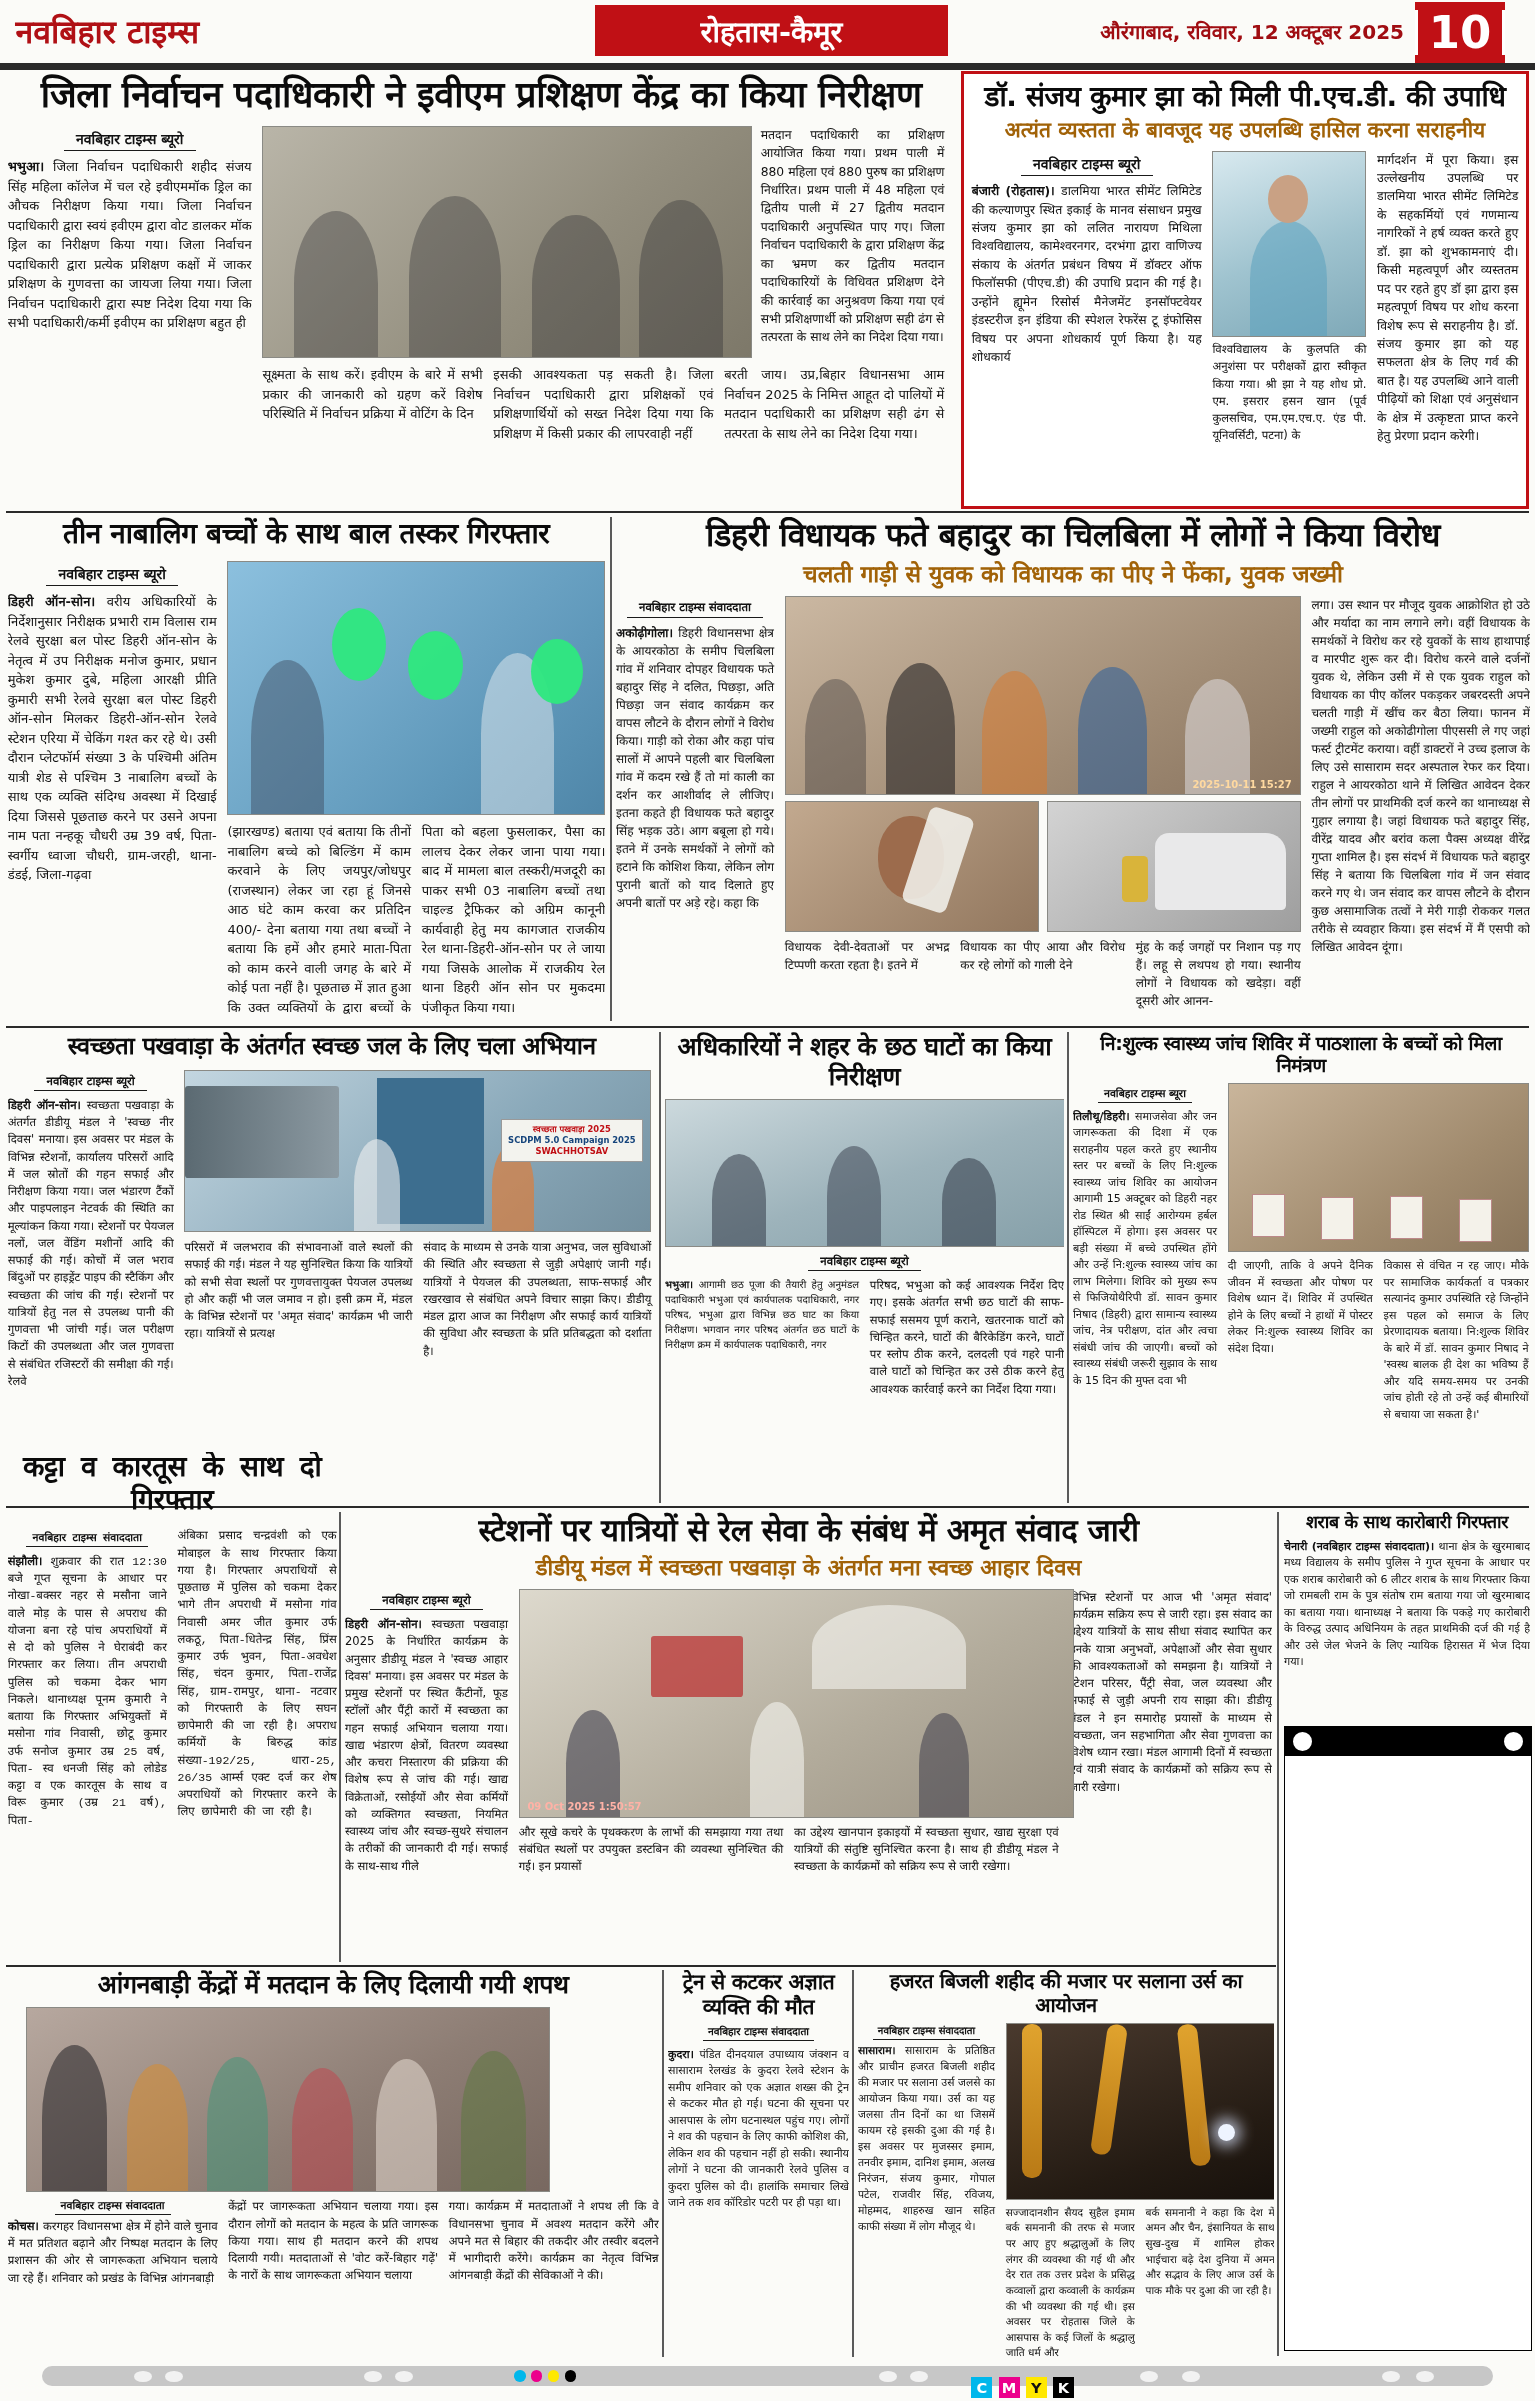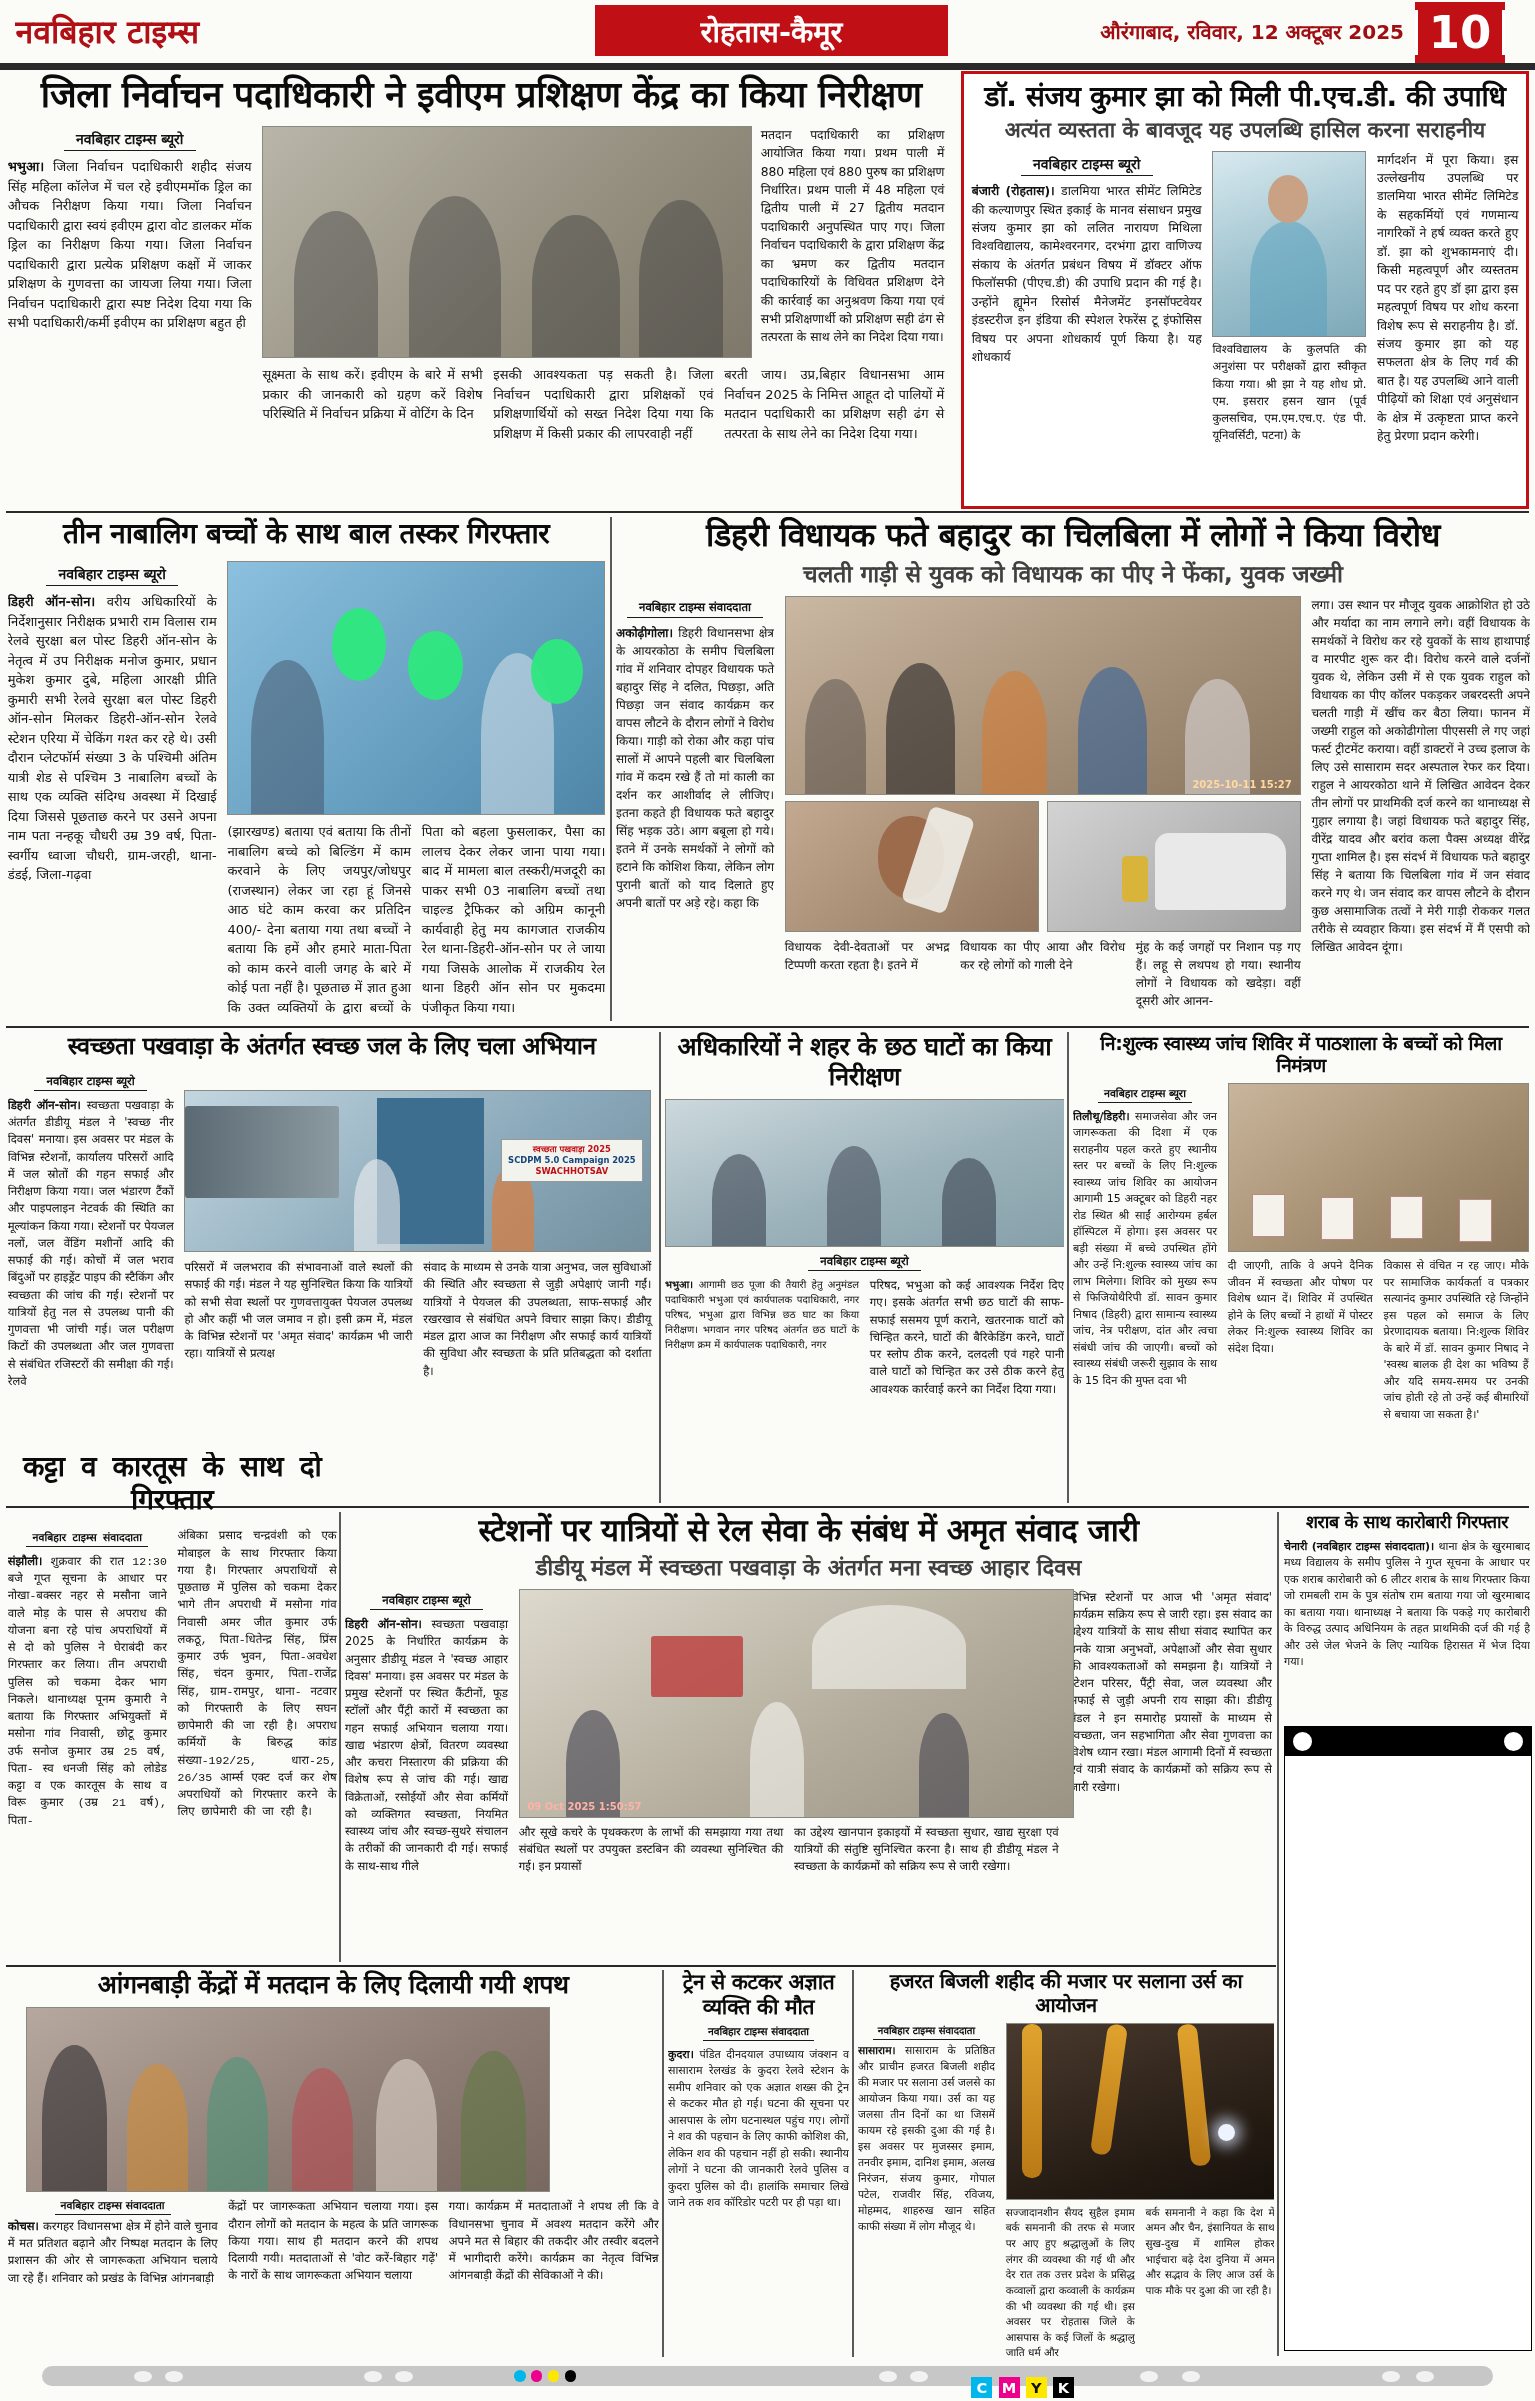--- a/index.html
+++ b/index.html
@@ -1,20 +1,20 @@
 <!DOCTYPE html>
 <html style="font-size:12.3px"><head>
 <meta charset="utf-8">
 <style>
   html,body{margin:0;padding:0;background:#d9d9d9;}
   .page{position:relative;width:1535px;height:2401px;background:#fbfbf8;color:#111;
         font-family:"DejaVu Sans",sans-serif;overflow:hidden;margin:0 auto;}
   .a{position:absolute;}
   .hl{font-weight:800;color:#0b0b0b;text-align:center;line-height:1.18;letter-spacing:-0.4px;}
-  .red{color:#404040;}
+  .red{color:#a16207;}
   .sub{font-weight:700;text-align:center;line-height:1.2;}
   .bylinew{text-align:center;margin:3.1px 0 6.1px;}
   .byline{display:inline-block;font-weight:700;font-size:14px;border-bottom:1.9px solid #1a1a1a;padding:0 12.3px 2.3px;}
   .bc{font-size:13px;line-height:1.5;text-align:justify;}
   .bc b{font-weight:800;}
   .cols{display:flex;gap:10.7px;}
   .col{flex:1;min-width:0;}
   .ph{position:relative;border:0.8px solid #8a8a85;overflow:hidden;}
   .ph .ts{position:absolute;right:8px;bottom:4.6px;font-size:10px;color:#ffd9a0;font-weight:700;}
   .ph .bn{position:absolute;right:7.7px;top:30%;background:#f3f3ee;border:0.8px solid #999;
@@ -171,21 +171,21 @@
 
   <div class="a hr" style="left:6.1px;top:1026px;width:1523px;height:1.5px;"></div>
 
   <div class="a" style="left:7.7px;top:1032px;width:648px;height:473px;overflow:hidden;">
     <div class="hl" style="font-size:24px;">स्वच्छता पखवाड़ा के अंतर्गत स्वच्छ जल के लिए चला अभियान</div>
     <div class="cols" style="margin-top:9.2px;height:415px;">
       <div style="width:166px;flex:none;">
         <div class="bylinew"><span class="byline" style="font-size:11.5px;">नवबिहार टाइम्स ब्यूरो</span></div>
         <p class="bc" style="margin:0;font-size:11.5px;"><b>डिहरी ऑन-सोन। </b><span>स्वच्छता पखवाड़ा के अंतर्गत डीडीयू मंडल ने 'स्वच्छ नीर दिवस' मनाया। इस अवसर पर मंडल के विभिन्न स्टेशनों, कार्यालय परिसरों आदि में जल स्रोतों की गहन सफाई और निरीक्षण किया गया। जल भंडारण टैंकों और पाइपलाइन नेटवर्क की स्थिति का मूल्यांकन किया गया। स्टेशनों पर पेयजल नलों, जल वेंडिंग मशीनों आदि की सफाई की गई। कोचों में जल भराव बिंदुओं पर हाइड्रेंट पाइप की स्टैकिंग और स्वच्छता की जांच की गई। स्टेशनों पर यात्रियों हेतु नल से उपलब्ध पानी की गुणवत्ता भी जांची गई। जल परीक्षण किटों की उपलब्धता और जल गुणवत्ता से संबंधित रजिस्टरों की समीक्षा की गई। रेलवे</span></p>
       </div>
-      <div style="width:467px;flex:none;margin-top:20px;">
+      <div style="width:467px;flex:none;">
         <div class="ph" style="width:465px;height:160px;background:linear-gradient(140deg,#c3d6e0,#8aa9ba 60%,#74909f);">
           <div style="position:absolute;left:0;top:15.4px;width:154px;height:92px;background:linear-gradient(90deg,#5b6a72,#8c9aa2);border-radius:3.1px;"></div>
           <div style="position:absolute;left:192px;top:7.7px;width:107px;height:146px;background:#3d6e8f;"></div>
           <div class="sil" style="left:169px;bottom:0;width:46px;height:92px;background:rgba(240,240,240,.6);"></div>
           <div class="sil" style="left:307px;bottom:0;width:42px;height:88px;background:rgba(235,120,40,.6);"></div>
           <div class="bn">
             <span class="r">स्वच्छता पखवाड़ा 2025</span>
             <span>SCDPM 5.0 Campaign 2025</span>
             <span class="r">SWACHHOTSAV</span>
           </div>

